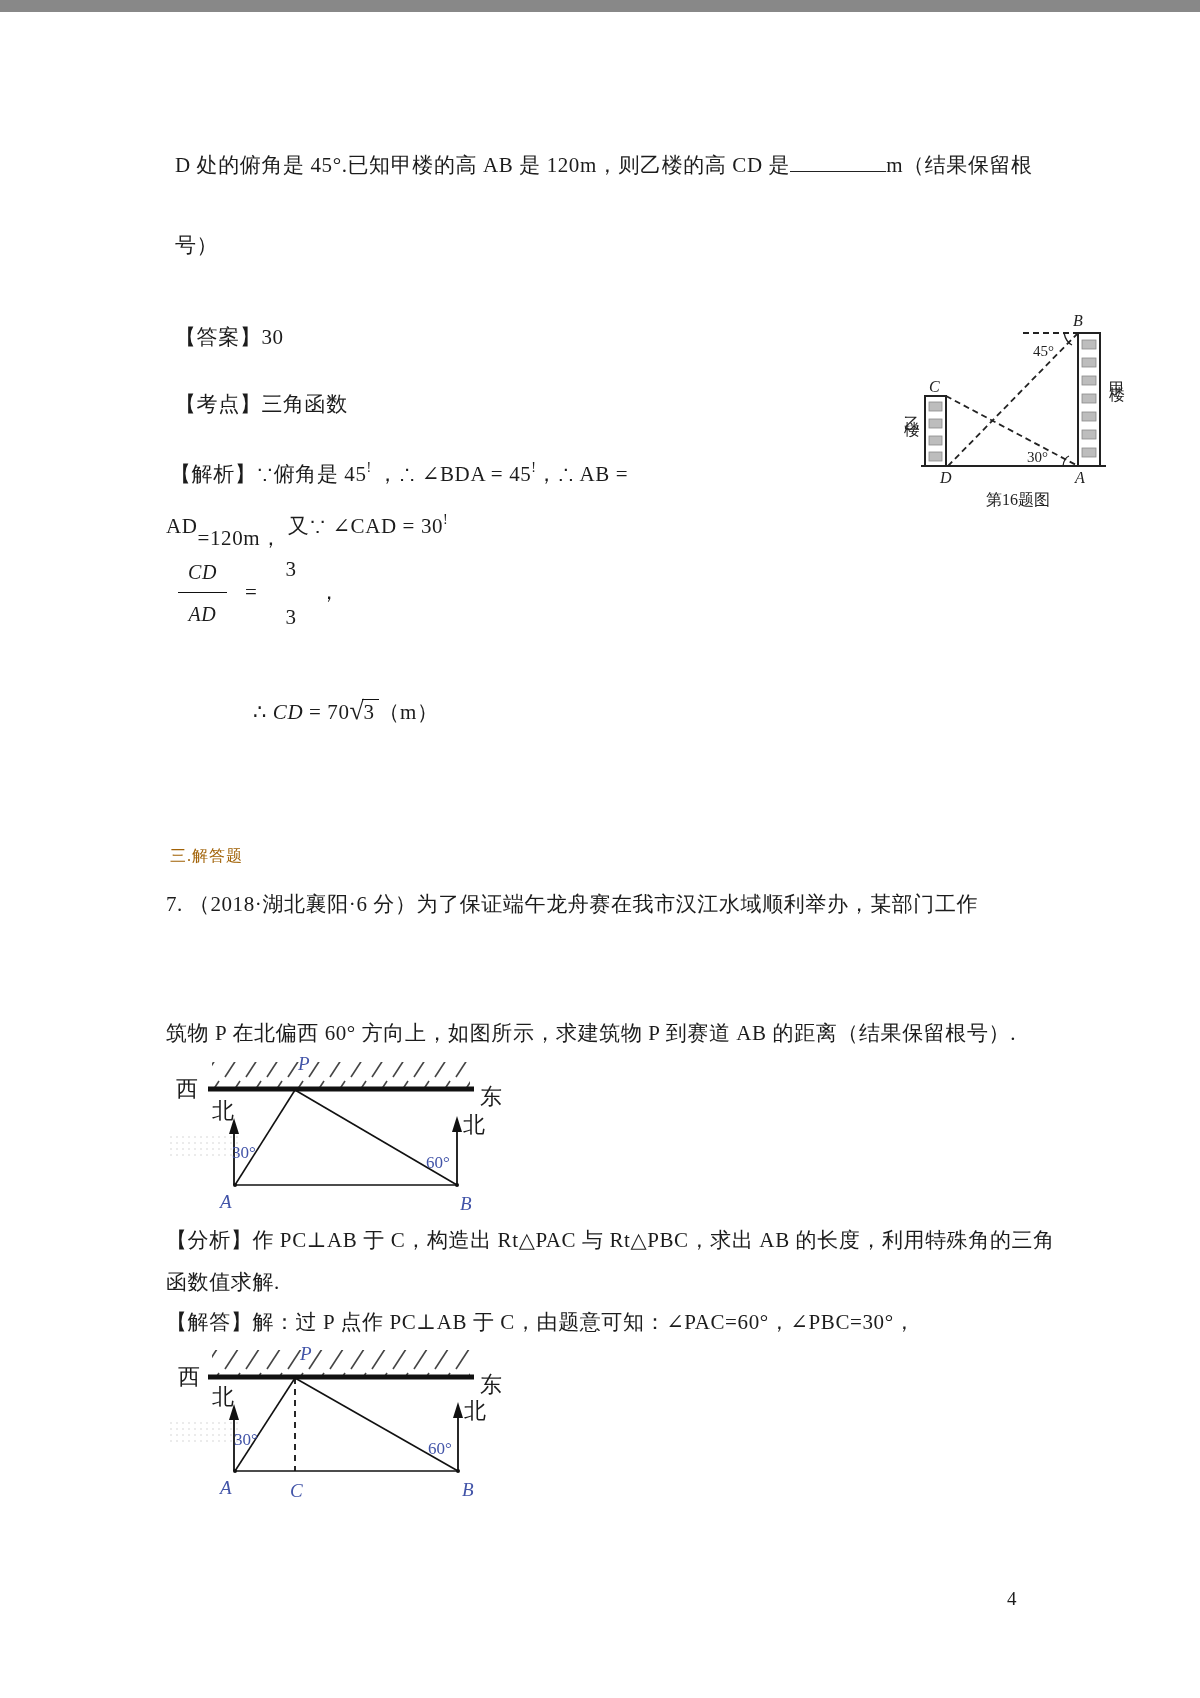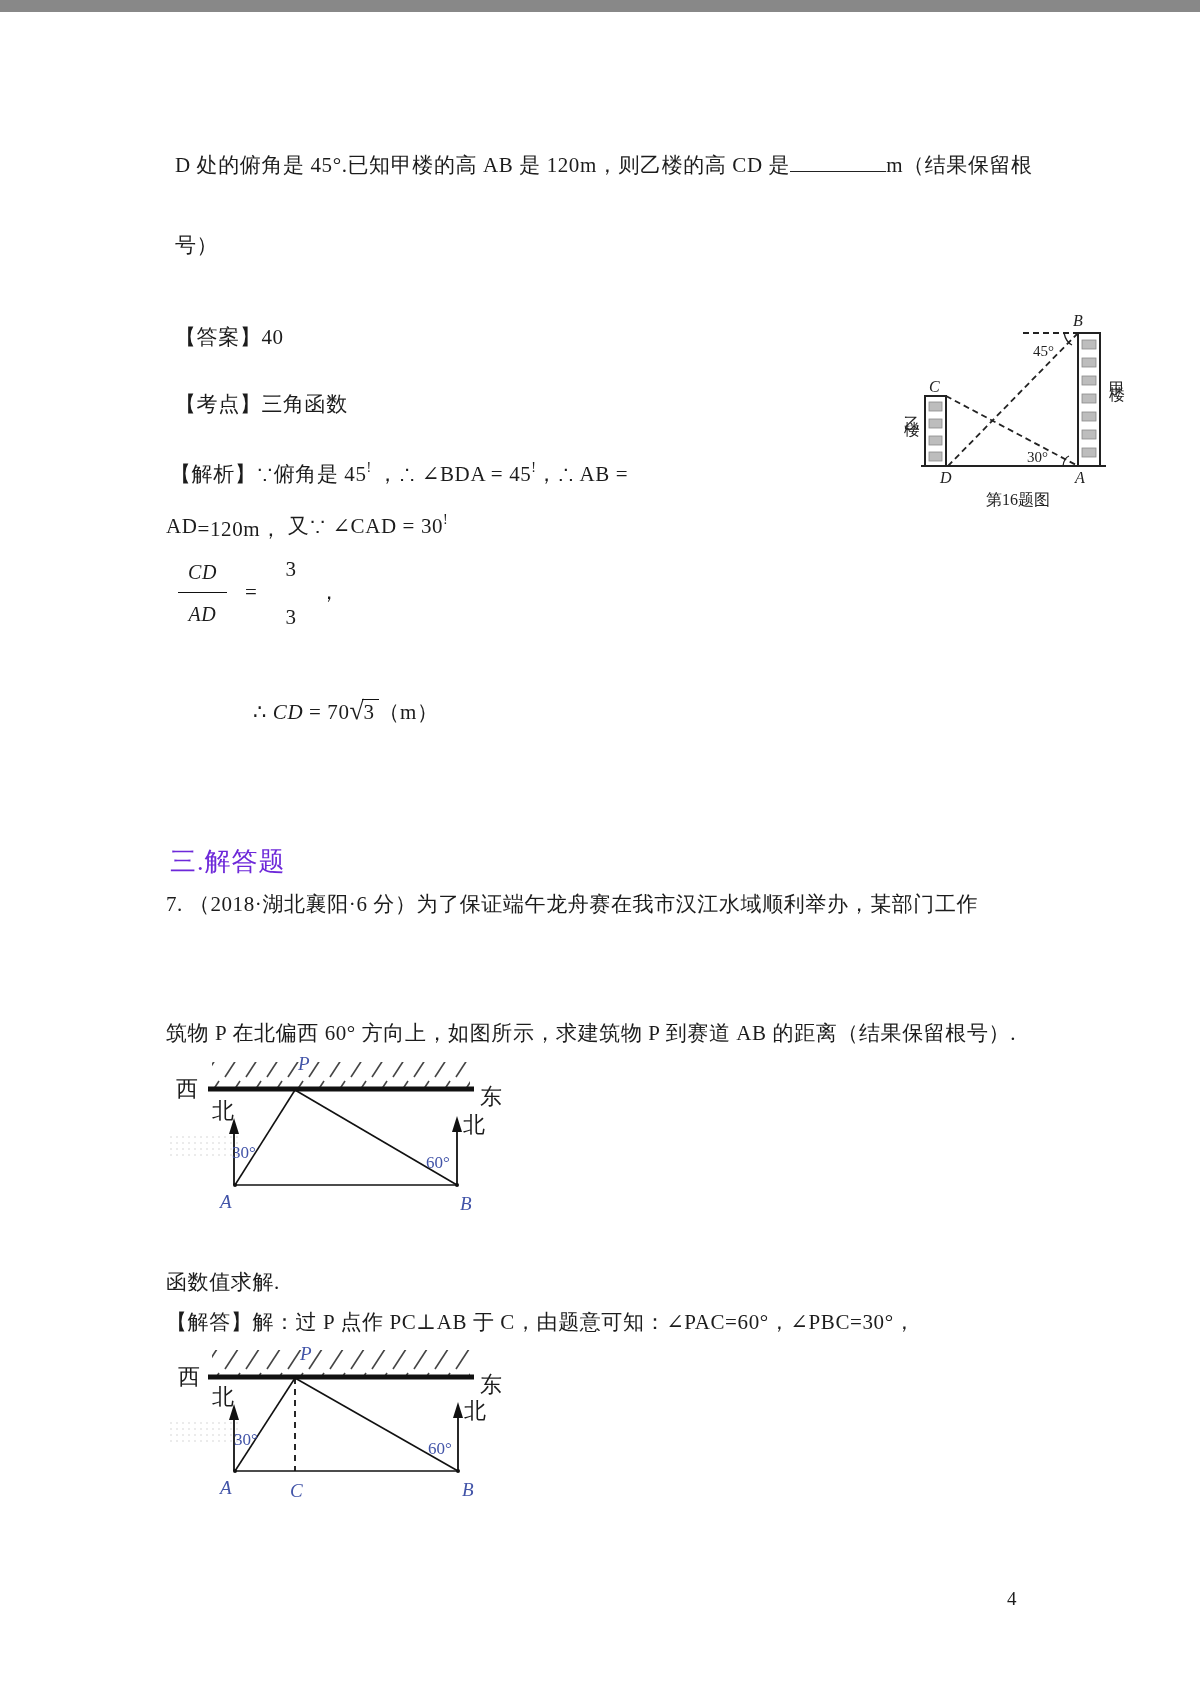--- a/index.html
+++ b/index.html
@@ -2,24 +2,24 @@
 <html><head>
 <meta charset="utf-8">
 <style>
   html,body{margin:0;padding:0;background:#888;}
   .page{
     position:relative;width:1200px;height:1698px;background:#ffffff;
     font-family:"Liberation Serif","DejaVu Serif",serif;color:#1c1c1c;
     margin:12px auto;overflow:hidden;
   }
   .line{position:absolute;font-size:21px;white-space:nowrap;letter-spacing:0.6px;line-height:1.25;}
-  .red{color:#6d28d9;font-size:26px;letter-spacing:1px;}
+  .red{color:#a16207;font-size:16px;letter-spacing:1px;}
   .blank{display:inline-block;width:96px;border-bottom:1.6px solid #222;height:19px;}
   .supm{font-size:14px;vertical-align:9px;letter-spacing:0;}
-  .subm{position:relative;top:3px;font-family:Liberation Serif, serif;}
+  .subm{position:relative;top:12px;font-family:Liberation Serif, serif;}
   .it{font-style:italic;}
   .fracrow{display:flex;align-items:center;height:96px;}
   .frac{display:inline-flex;flex-direction:column;align-items:center;margin:0 12px;}
   .fnum{padding:2px 10px 7px;border-bottom:1.8px solid #111;font-style:italic;font-size:20px;}
   .fden{padding-top:9px;font-style:italic;font-size:20px;}
   .frac.nobar .fnum{border-bottom:none;font-style:normal;font-size:21px;}
   .frac.nobar .fden{padding-top:14px;font-style:normal;font-size:21px;}
   .eq{margin:0 6px;}
   .rt{font-size:26px;line-height:1;}
   .rtn{border-top:1.8px solid #111;padding:0 4px 0 1px;margin-left:-2px;}
@@ -38,21 +38,21 @@
 </head>
 <body>
 
 <div class="page">
 
   <div class="line" style="left:175px;top:140px;">
     <span>D 处的俯角是 45°.已知甲楼的高 AB 是 120m，则乙楼的高 CD 是</span><span class="blank"></span><span>m（结果保留根</span>
   </div>
   <div class="line" style="left:175px;top:220px;">号）</div>
 
-  <div class="line" style="left:175px;top:312px;">【答案】40</div>
+  <div class="line" style="left:175px;top:312px;">【答案】30</div>
   <div class="line" style="left:175px;top:379px;">【考点】三角函数</div>
 
   <div class="line" style="left:170px;top:447px;">
     <span>【解析】∵俯角是 45</span><sup class="supm">!</sup><span> ，∴ ∠BDA = 45</span><sup class="supm">!</sup><span>，∴ AB =</span>
   </div>
   <div class="line" style="left:166px;top:499px;">
     <span>AD</span><span class="subm">=120m，</span><span> 又∵ ∠CAD = 30</span><sup class="supm">!</sup>
   </div>
 
   <div class="line fracrow" style="left:166px;top:532px;">
@@ -139,20 +139,21 @@
     <text x="320" y="52" class="cjk">东</text>
     <text x="52" y="66" class="cjk">北</text>
     <text x="303" y="80" class="cjk">北</text>
     <text x="138" y="18" class="ptlabel">P</text>
     <text x="60" y="156" class="ptlabel">A</text>
     <text x="300" y="158" class="ptlabel">B</text>
     <text x="72" y="106" class="anglbl">30°</text>
     <text x="266" y="116" class="anglbl">60°</text>
   </svg>
 
+  <div class="line" style="left:166px;top:1215px;">【分析】作 PC⊥AB 于 C，构造出 Rt△PAC 与 Rt△PBC，求出 AB 的长度，利用特殊角的三角</div>
   <div class="line" style="left:166px;top:1257px;">函数值求解.</div>
   <div class="line" style="left:166px;top:1297px;">【解答】解：过 P 点作 PC⊥AB 于 C，由题意可知：∠PAC=60°，∠PBC=30°，</div>
 
   <div class="smudge" style="left:168px;top:1408px;"></div>
   <svg style="position:absolute;left:160px;top:1332px;" width="345" height="162" viewBox="0 0 345 162">
     <defs>
       <pattern id="h2" width="21" height="27" patternUnits="userSpaceOnUse">
         <line x1="2" y1="25" x2="17" y2="2" stroke="#444" stroke-width="1.6"></line>
       </pattern>
     </defs>

